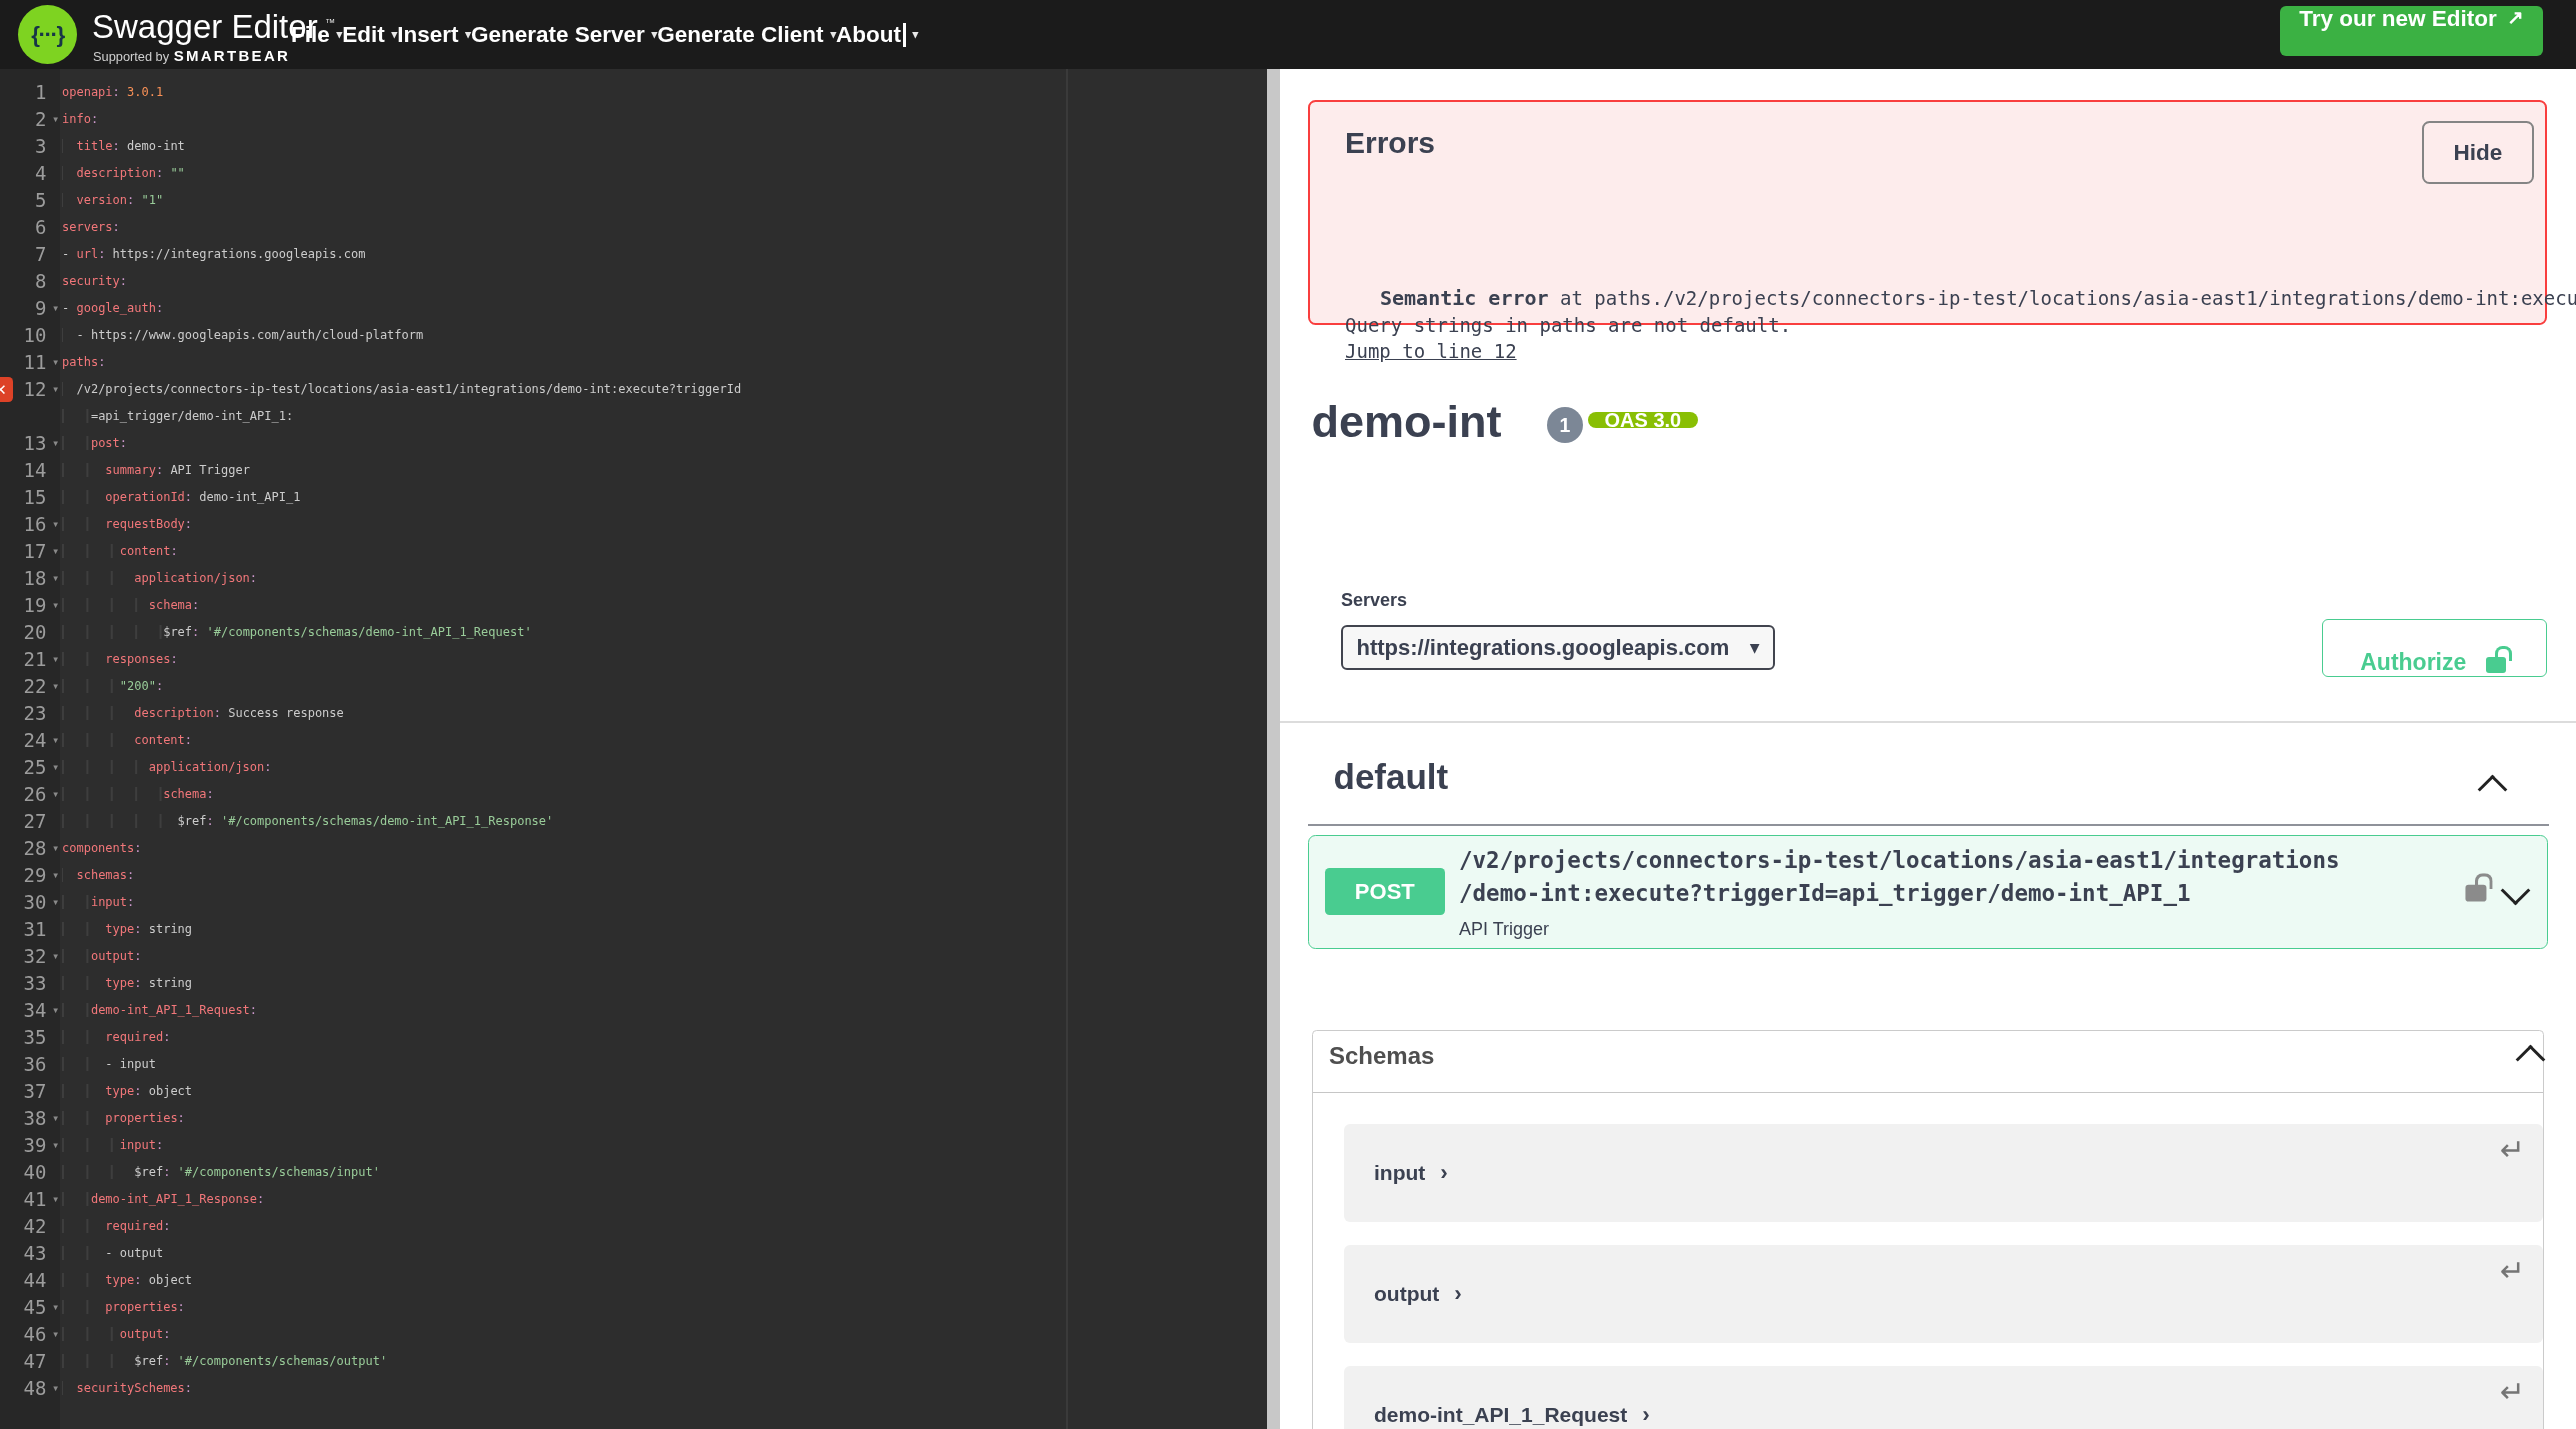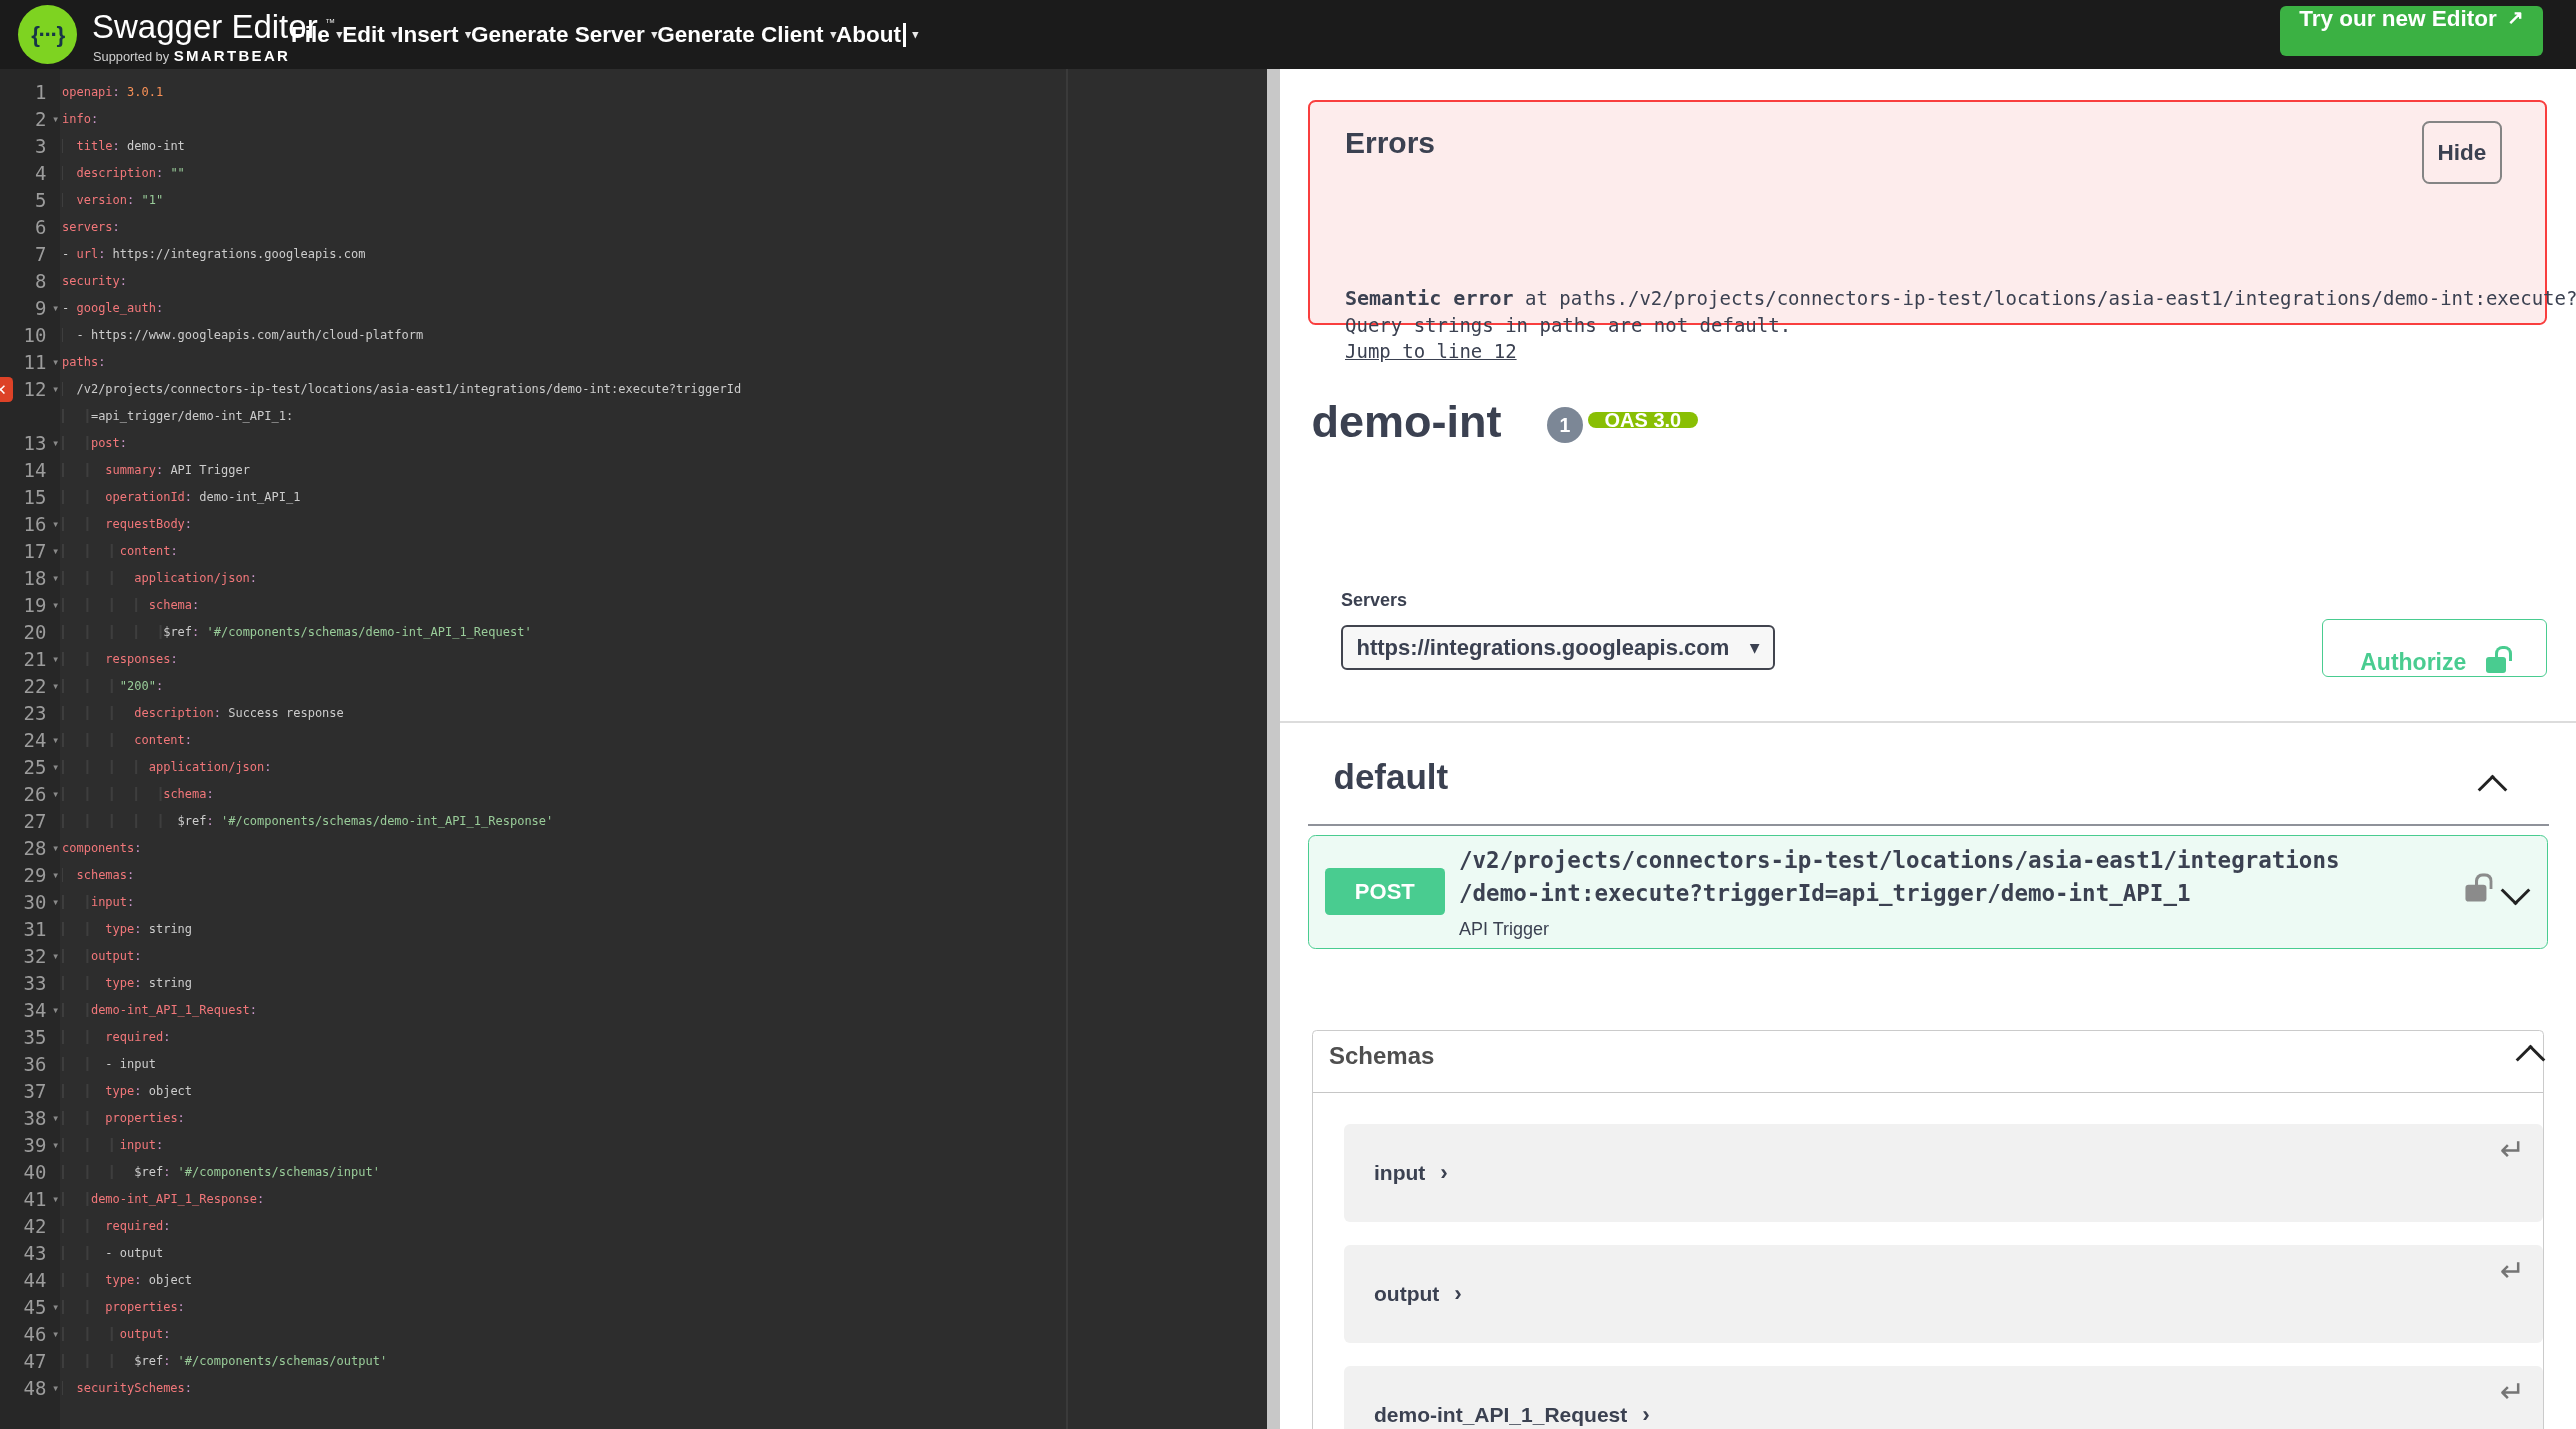--- a/index.html
+++ b/index.html
@@ -34,26 +34,26 @@
     font-size:12px;color:#cccccc;}
   .tk-k{color:#f2777a;} .tk-p{color:#cc99cc;} .tk-n{color:#f99157;} .tk-s{color:#99cc99;}
   .tk-i{background-image:linear-gradient(90deg,#3e3e3e 1.5px,transparent 1.5px);background-size:24.4px 27px;}
   
   #splitter{position:absolute;left:1267px;top:69px;width:13.5px;height:1360px;background:#c8c8c8;cursor:col-resize;}
   
   #rightpane{position:absolute;left:1280px;top:69px;width:1296px;height:1360px;background:#fff;}
   #errors-box{position:absolute;left:28px;top:31px;width:1239px;height:225px;background:#fdecec;
     border:2.3px solid #f93e3e;border-radius:7.5px;box-sizing:border-box;}
   #errors-title{position:absolute;left:35px;top:24px;font-size:30px;font-weight:700;color:#3b4151;}
-  #hide-btn{position:absolute;left:1112px;top:19px;width:80px;height:63px;border:2.3px solid #848484;border-radius:7.5px;
+  #hide-btn{position:absolute;left:1112px;top:19px;width:112px;height:63px;border:2.3px solid #848484;border-radius:7.5px;
     box-sizing:border-box;display:flex;align-items:center;justify-content:center;
     font-size:22.5px;font-weight:700;color:#3b4151;cursor:pointer;}
   .err-line{position:absolute;left:35px;white-space:nowrap;font-family:"DejaVu Sans Mono",monospace;
     font-size:19px;color:#3b4151;}
-  .err-line b{font-size:20px;font-weight:700;}
+  .err-line b{font-size:20px;font-weight:700;margin-left:35px;}
   #err-jump{text-decoration:underline;cursor:pointer;}
   #api-title{position:absolute;left:31.5px;top:327px;font-size:45px;font-weight:700;color:#3b4151;}
   #ver-badge{position:absolute;left:267px;top:338px;width:36px;height:36px;border-radius:50%;background:#7c8796;
     color:#fff;font-size:19.5px;font-weight:700;display:flex;align-items:center;justify-content:center;}
   #oas-badge{position:absolute;left:308px;top:343px;height:16px;border-radius:16.5px;background:#89bf04;
     color:#fff;font-size:20px;font-weight:700;display:flex;align-items:center;padding:0 16.5px;}
   #servers-label{position:absolute;left:61px;top:521px;font-size:18px;font-weight:700;color:#3b4151;}
   #server-select{position:absolute;left:61px;top:556px;width:434px;height:45px;border:2.3px solid #41444e;border-radius:6px;
     background:#f7f7f7;box-sizing:border-box;display:flex;align-items:center;cursor:pointer;}
   #server-select .sel-text{font-size:22px;font-weight:700;color:#3b4151;padding-left:13.5px;white-space:nowrap;}

